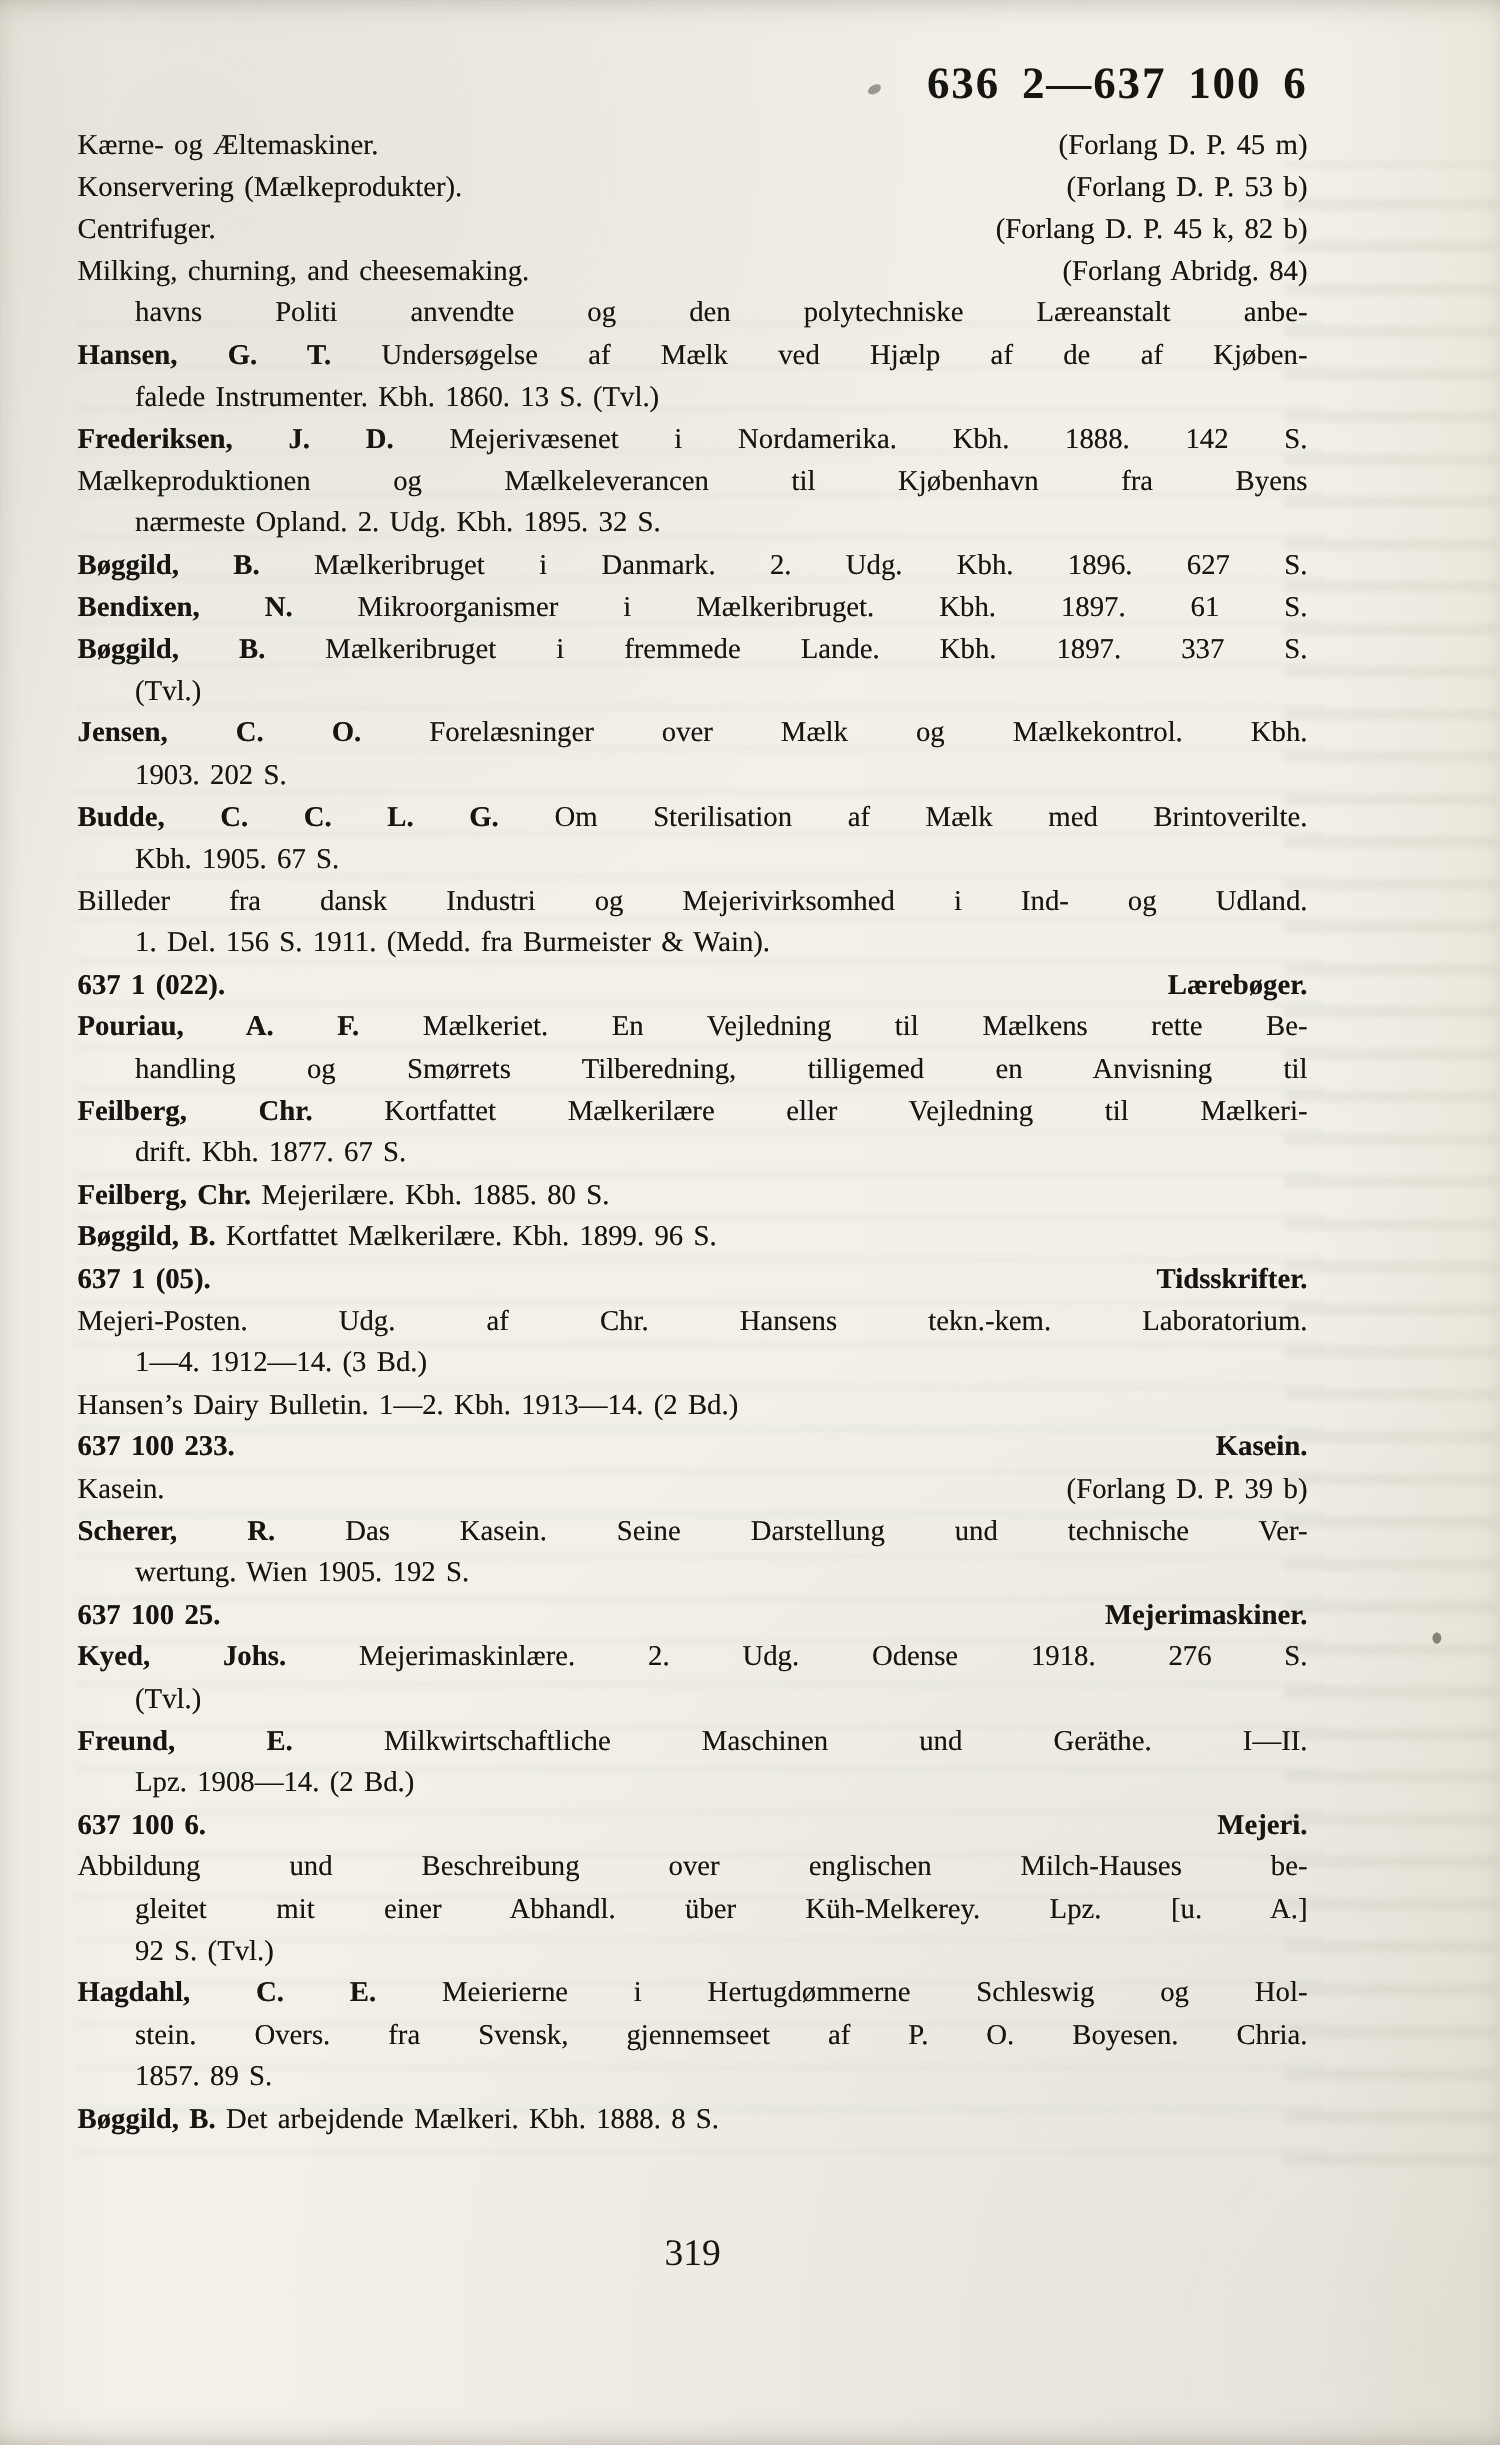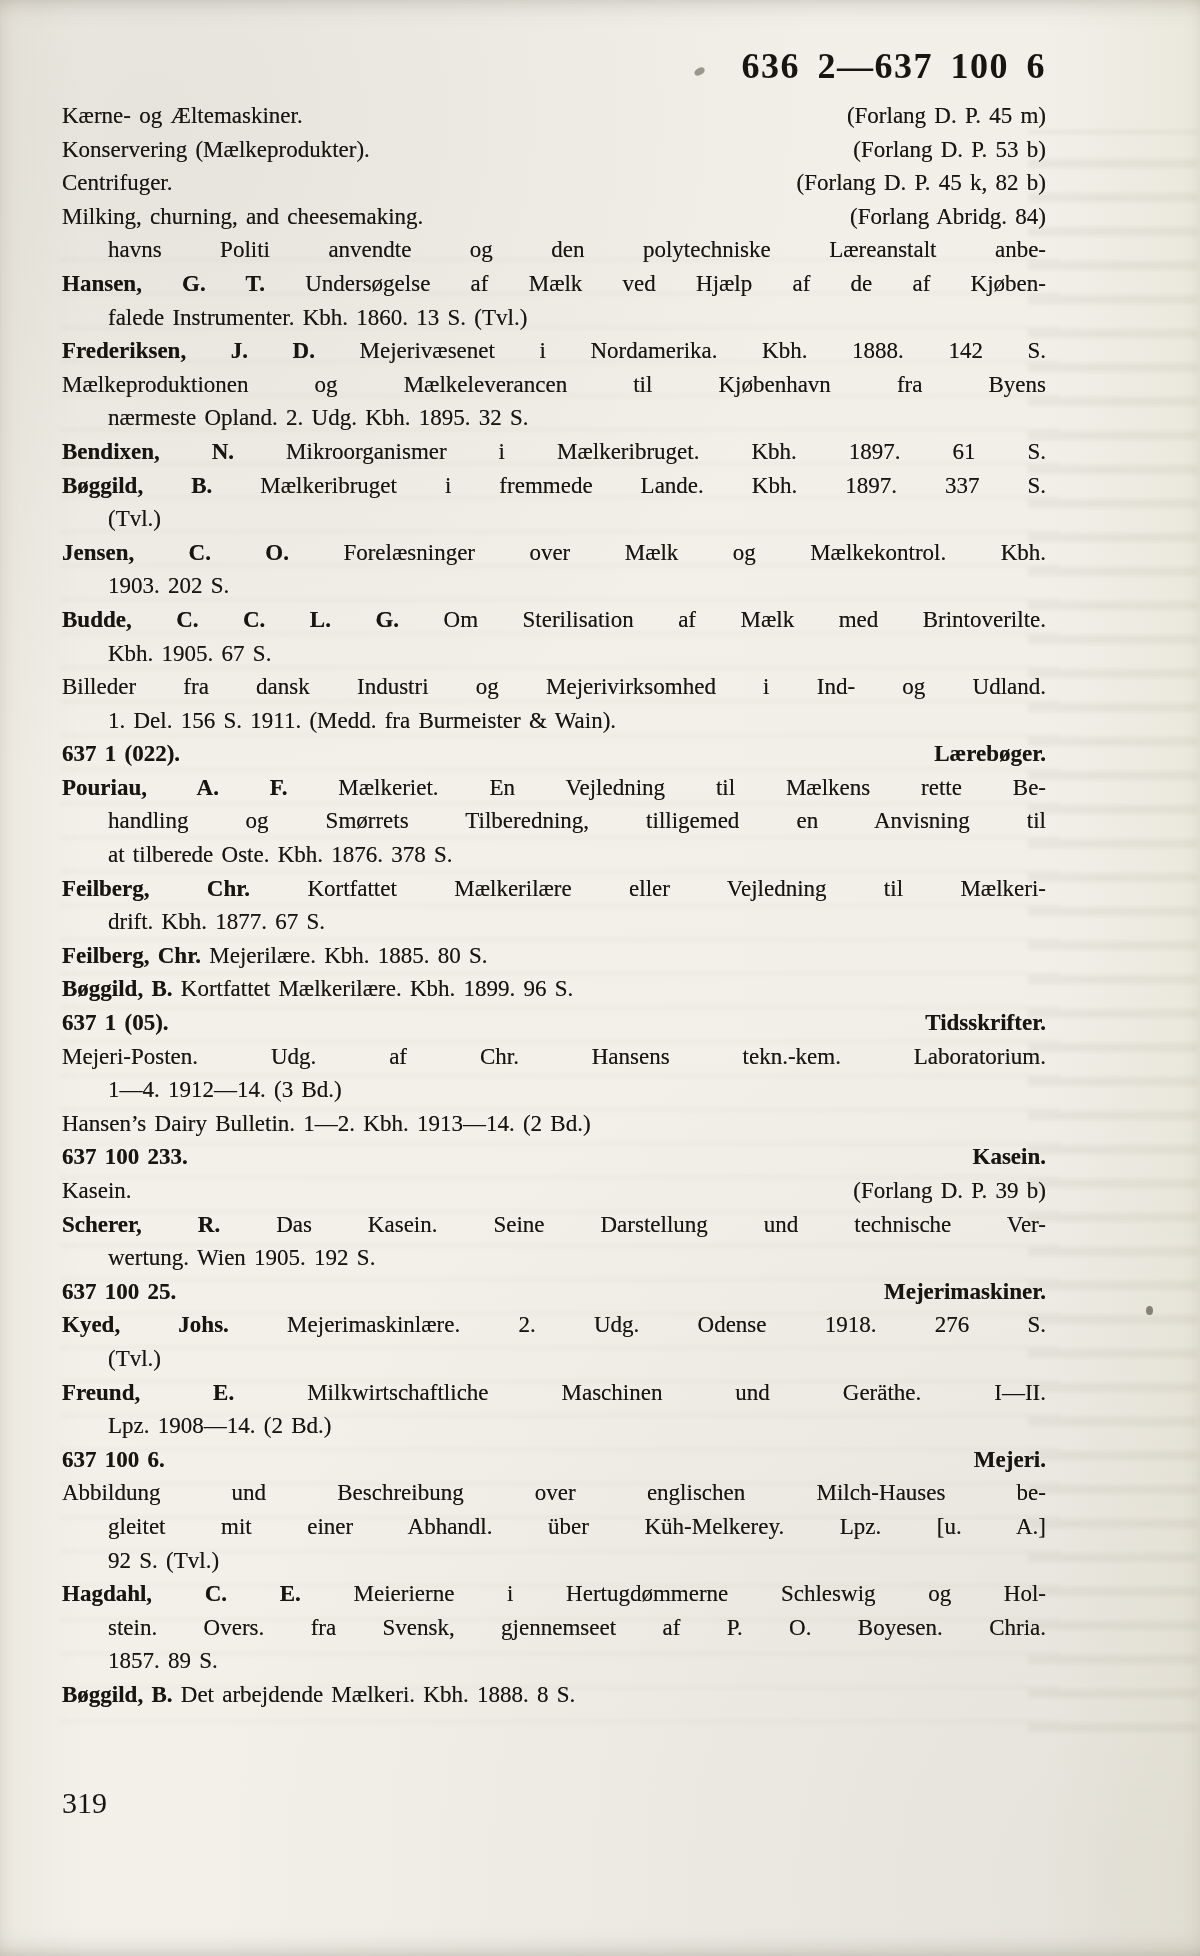--- a/index.html
+++ b/index.html
@@ -54,21 +54,21 @@
     font-size:23px; word-spacing:2.5px;
     text-shadow:0 0 0.5px rgba(22,19,12,0.55);
   }
   .line { height:33.6px; line-height:33.6px; white-space:nowrap; }
   .line.just { white-space:normal; text-align:justify; text-align-last:justify; }
   .line.spread { display:flex; justify-content:space-between; white-space:nowrap; }
   .line.ind { padding-left:46px; }
   .lead { font-weight:bold; }
   .page-number {
     position:absolute; top:1786px; left:62px; width:984px;
-    font-size:30px;
+    text-align:center; font-size:30px;
   }
 </style>
 </head>
 <body>
 
 <div class="page">
   <div class="ghost"></div>
   <div class="ghost2"></div>
   <div class="speck1"></div>
   <div class="speck2"></div>
@@ -91,36 +91,36 @@
       <div class="line spread">
         <span><span>Milking, churning, and cheesemaking.</span></span>
         <span class="rhs">(Forlang Abridg. 84)</span>
       </div>
       <div class="line ind just"><span><span>havns Politi anvendte og den polytechniske Læreanstalt anbe-</span></span></div>
       <div class="line just"><span><span class="lead">Hansen, G. T.</span><span> Undersøgelse af Mælk ved Hjælp af de af Kjøben-</span></span></div>
       <div class="line ind"><span><span>falede Instrumenter. Kbh. 1860. 13 S. (Tvl.)</span></span></div>
       <div class="line just"><span><span class="lead">Frederiksen, J. D.</span><span> Mejerivæsenet i Nordamerika. Kbh. 1888. 142 S.</span></span></div>
       <div class="line just"><span><span>Mælkeproduktionen og Mælkeleverancen til Kjøbenhavn fra Byens</span></span></div>
       <div class="line ind"><span><span>nærmeste Opland. 2. Udg. Kbh. 1895. 32 S.</span></span></div>
+      <div class="line just"><span><span class="lead">Bøggild, B.</span><span> Mælkeribruget i Danmark. 2. Udg. Kbh. 1896. 627 S.</span></span></div>
       <div class="line just"><span><span class="lead">Bendixen, N.</span><span> Mikroorganismer i Mælkeribruget. Kbh. 1897. 61 S.</span></span></div>
       <div class="line just"><span><span class="lead">Bøggild, B.</span><span> Mælkeribruget i fremmede Lande. Kbh. 1897. 337 S.</span></span></div>
       <div class="line ind"><span><span>(Tvl.)</span></span></div>
       <div class="line just"><span><span class="lead">Jensen, C. O.</span><span> Forelæsninger over Mælk og Mælkekontrol. Kbh.</span></span></div>
       <div class="line ind"><span><span>1903. 202 S.</span></span></div>
       <div class="line just"><span><span class="lead">Budde, C. C. L. G.</span><span> Om Sterilisation af Mælk med Brintoverilte.</span></span></div>
       <div class="line ind"><span><span>Kbh. 1905. 67 S.</span></span></div>
       <div class="line just"><span><span>Billeder fra dansk Industri og Mejerivirksomhed i Ind- og Udland.</span></span></div>
       <div class="line ind"><span><span>1. Del. 156 S. 1911. (Medd. fra Burmeister &amp; Wain).</span></span></div>
       <div class="line spread">
         <span><span class="lead">637 1 (022).</span></span>
         <span class="rhs lead">Lærebøger.</span>
       </div>
       <div class="line just"><span><span class="lead">Pouriau, A. F.</span><span> Mælkeriet. En Vejledning til Mælkens rette Be-</span></span></div>
       <div class="line ind just"><span><span>handling og Smørrets Tilberedning, tilligemed en Anvisning til</span></span></div>
-      <div class="line ind"><span><span>at tilberede Oste. Kbh. 1876. 378 S.</span></span></div>
       <div class="line just"><span><span class="lead">Feilberg, Chr.</span><span> Kortfattet Mælkerilære eller Vejledning til Mælkeri-</span></span></div>
       <div class="line ind"><span><span>drift. Kbh. 1877. 67 S.</span></span></div>
       <div class="line"><span><span class="lead">Feilberg, Chr.</span><span> Mejerilære. Kbh. 1885. 80 S.</span></span></div>
       <div class="line"><span><span class="lead">Bøggild, B.</span><span> Kortfattet Mælkerilære. Kbh. 1899. 96 S.</span></span></div>
       <div class="line spread">
         <span><span class="lead">637 1 (05).</span></span>
         <span class="rhs lead">Tidsskrifter.</span>
       </div>
       <div class="line just"><span><span>Mejeri-Posten. Udg. af Chr. Hansens tekn.-kem. Laboratorium.</span></span></div>
       <div class="line ind"><span><span>1—4. 1912—14. (3 Bd.)</span></span></div>

